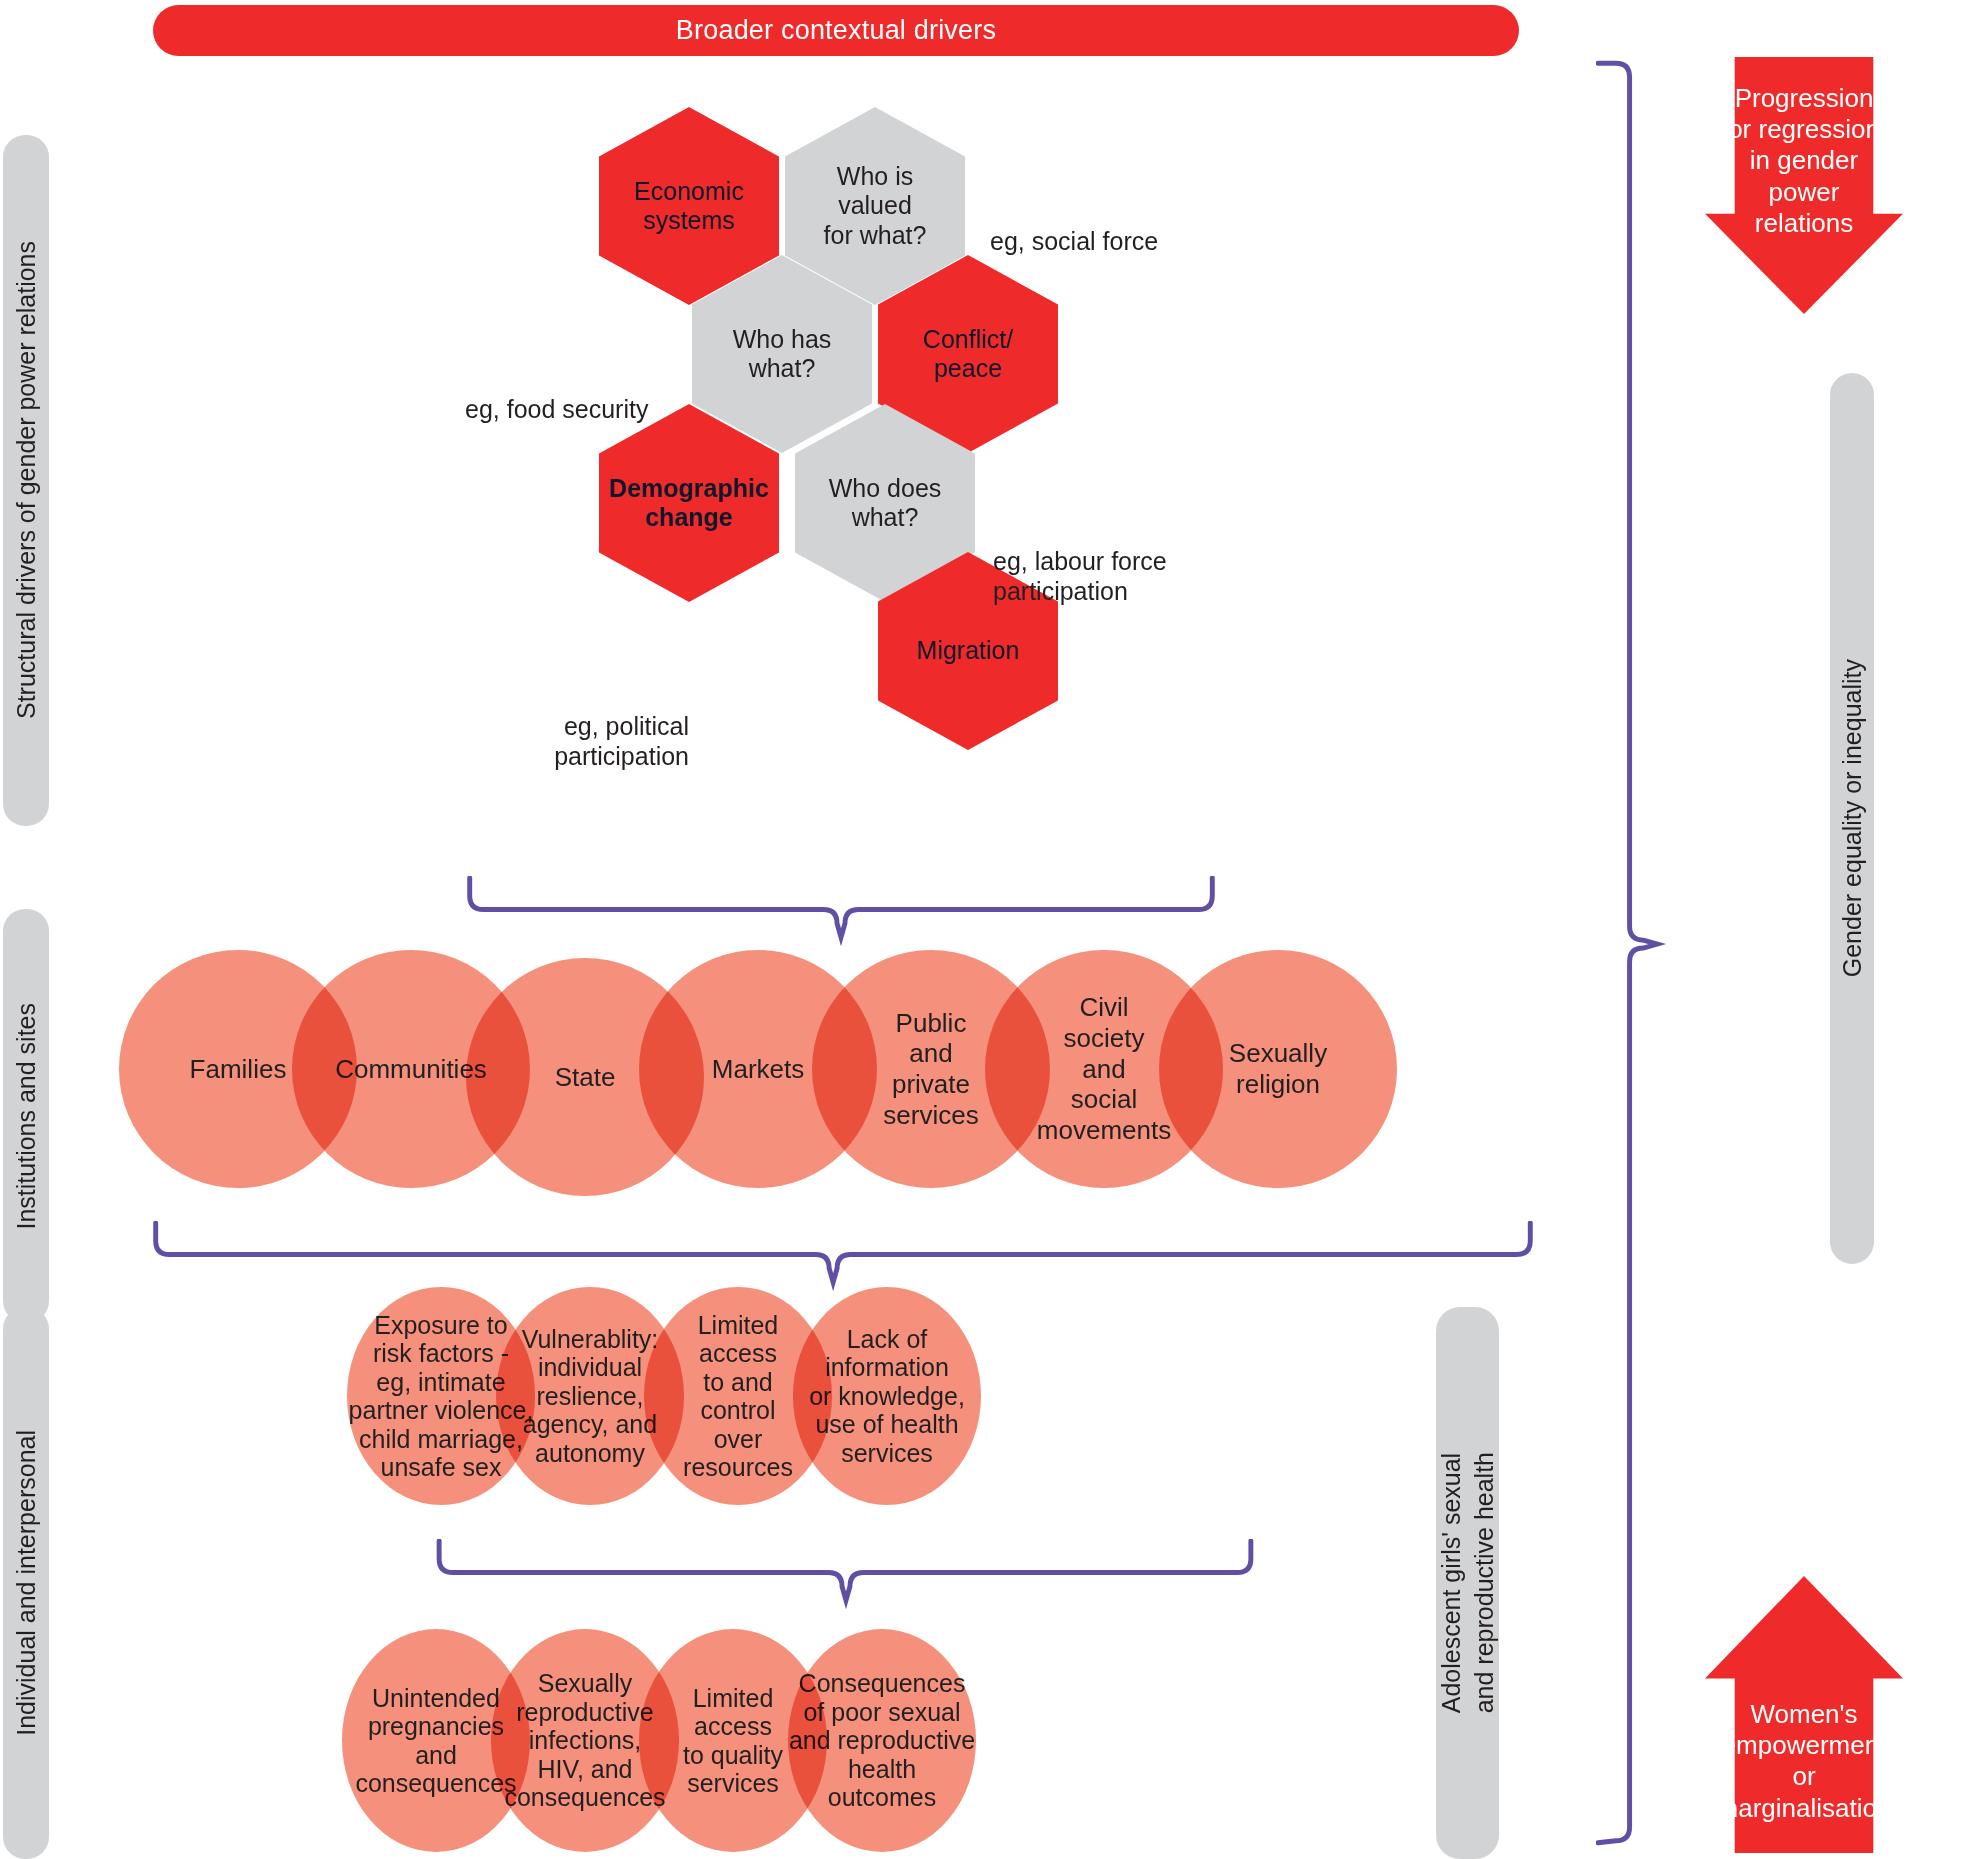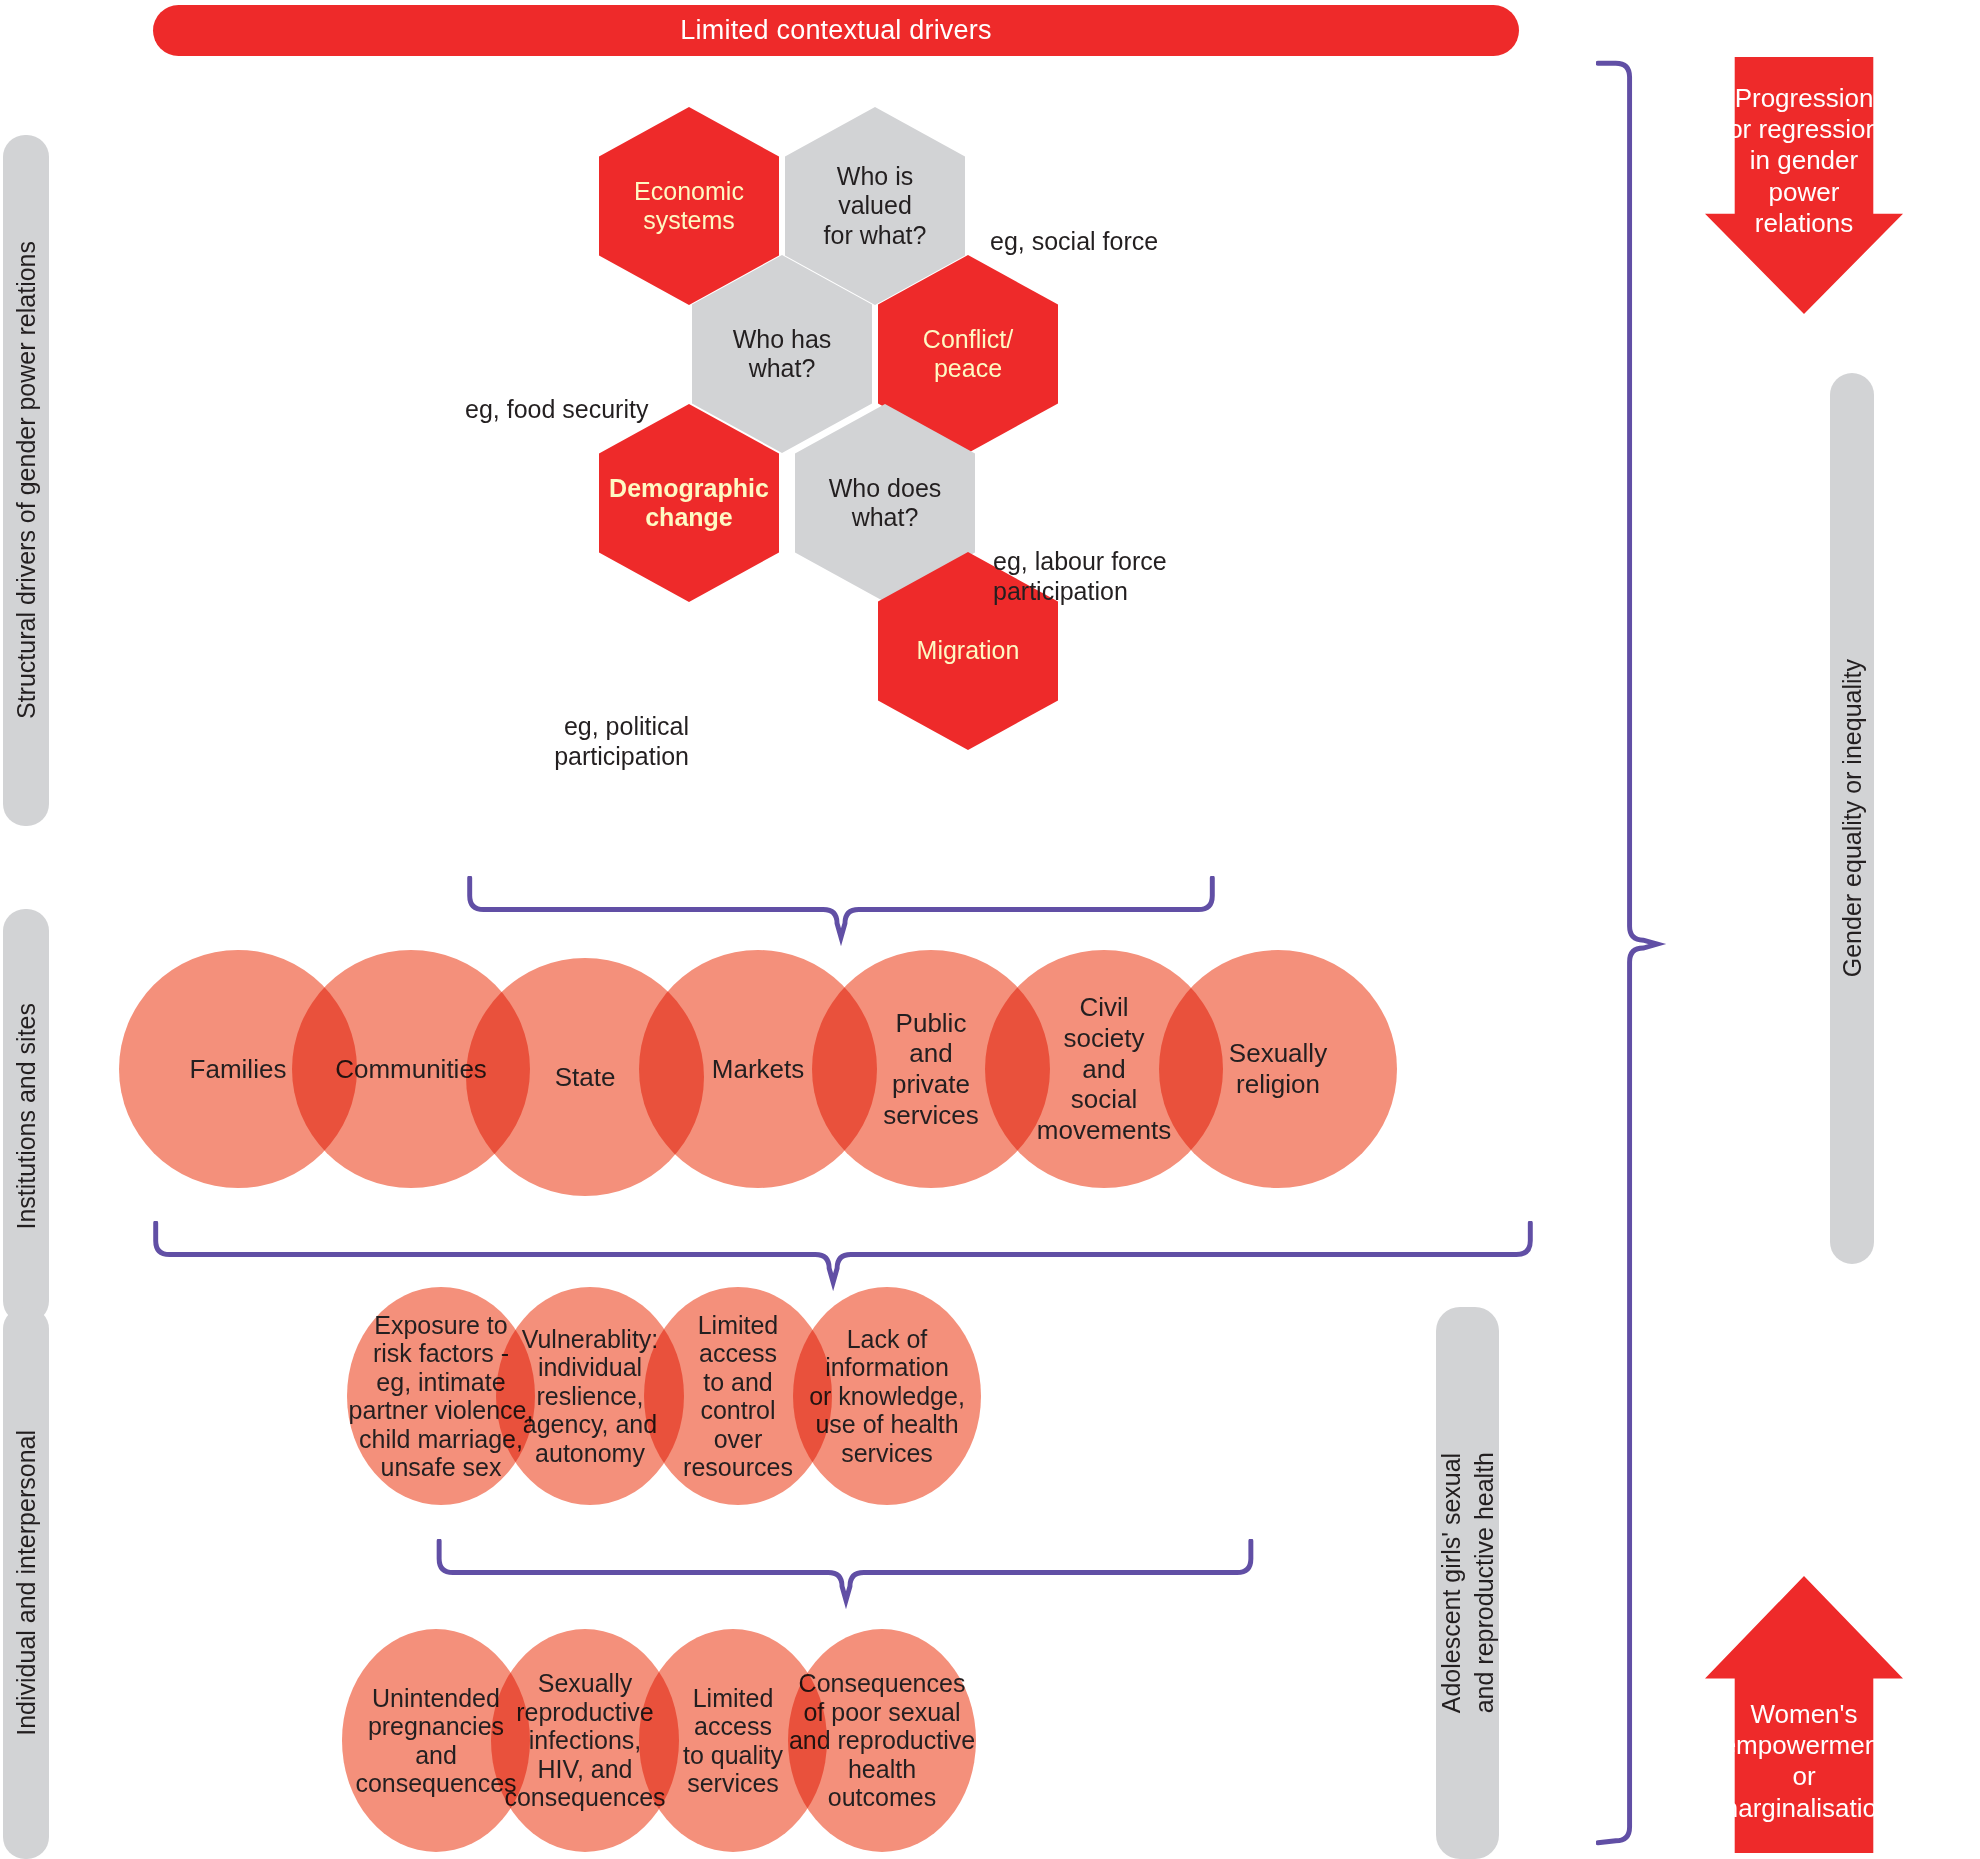--- a/index.html
+++ b/index.html
@@ -61,21 +61,21 @@
   
   .hex{
     width:180px;height:198px;
     clip-path:polygon(50% 0%,100% 25%,100% 75%,50% 100%,0% 75%,0% 25%);
     display:flex;align-items:center;justify-content:center;
     text-align:center;
     font-size:25px;line-height:1.18;
     padding:0 8px;
     box-sizing:border-box;
   }
-  .hex.red{background:#ee2a2a;color:#fef9c3;}
+  .hex.red{background:#ee2a2a;color:#0f172a;}
   .hex.grey{background:#d2d3d5;color:#231f20;}
 
   
   .eglabel{
     font-size:25px;line-height:1.2;color:#231f20;white-space:nowrap;
   }
 
   
   .circ{
     border-radius:50%;
@@ -120,21 +120,21 @@
 
   
   .brace{position:absolute;}
 </style>
 </head>
 <body>
 
 <div id="stage">
 
   <div class="abs" id="top-banner">
-    <span>Limited contextual drivers</span>
+    <span>Broader contextual drivers</span>
   </div>
 
   <div class="abs vpill" id="pill-structural">
     <span>Structural drivers of gender power relations</span>
   </div>
   <div class="abs vpill" id="pill-institutions">
     <span>Institutions and sites</span>
   </div>
   <div class="abs vpill" id="pill-individual">
     <span>Individual and interpersonal</span>

